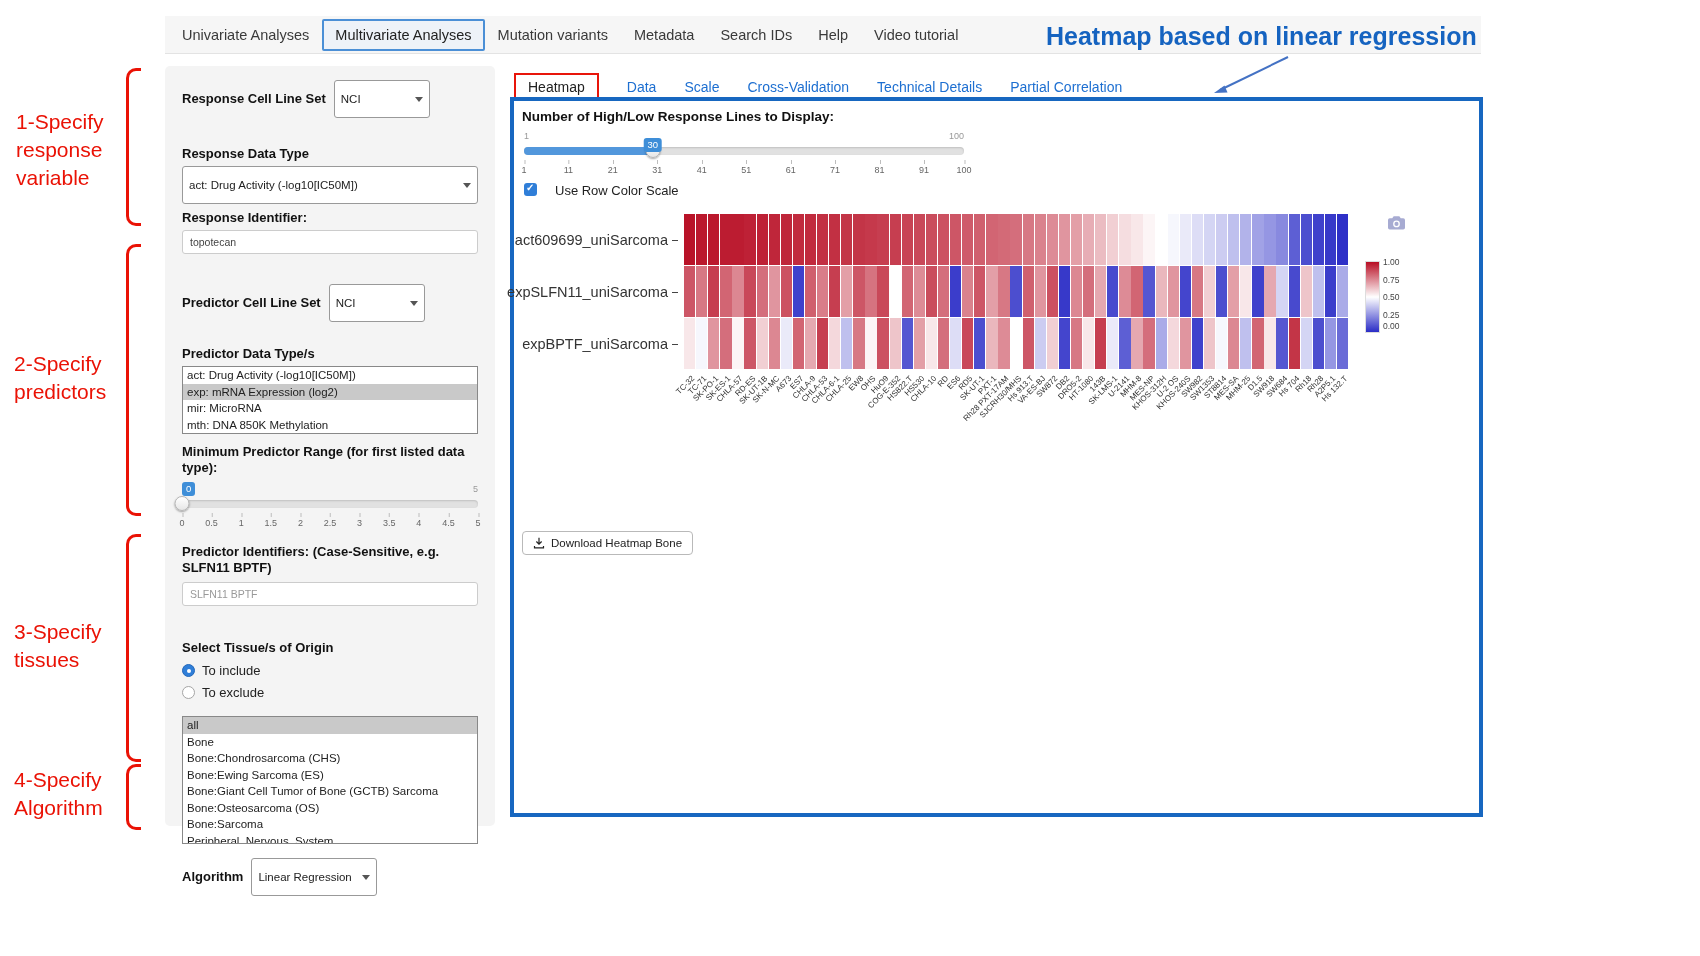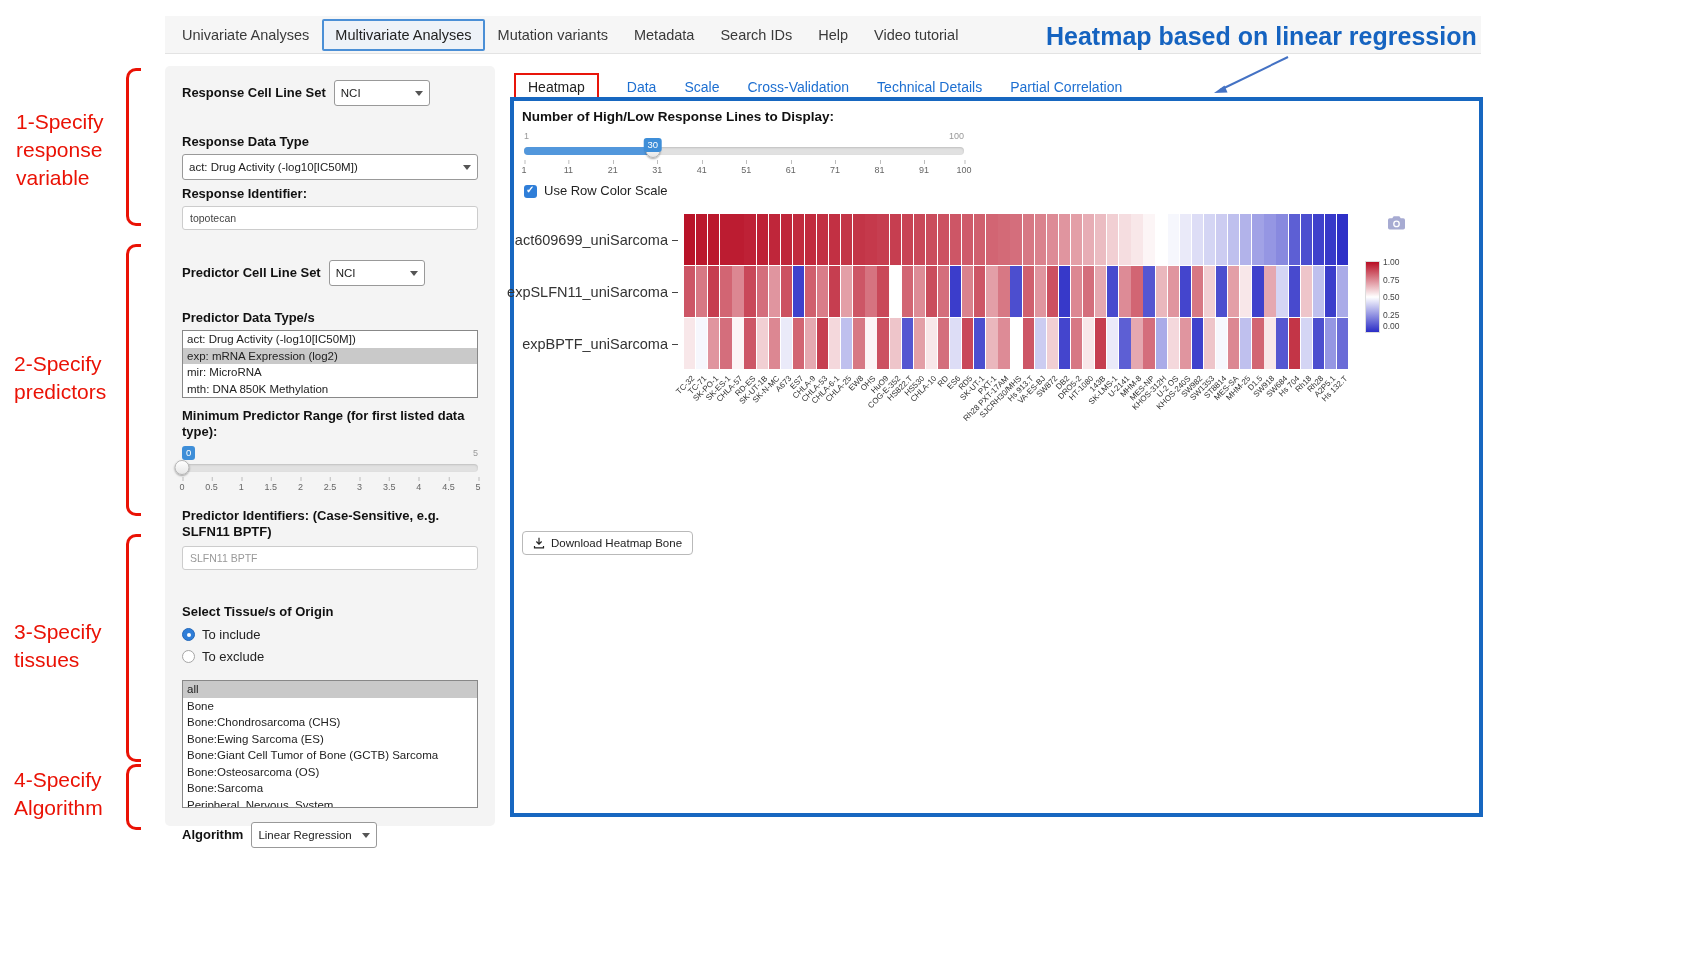--- a/index.html
+++ b/index.html
@@ -29,21 +29,21 @@
 
   
   .sidebar{position:absolute;left:165px;top:66px;width:330px;height:760px;background:#f4f4f4;border-radius:5px;
            padding:14px 17px;box-sizing:border-box;}
   .lbl{font-size:13px;font-weight:bold;color:#111;line-height:16px;}
   .frow{display:flex;align-items:center;gap:8px;}
   .mt4{margin-top:4px;}.mt6{margin-top:6px;}.mt10{margin-top:10px;}
   .mt12{margin-top:12px;}.mt14{margin-top:14px;}.mt16{margin-top:16px;}.mt22{margin-top:28px;}
   .mt24{margin-top:24px;}.mt30{margin-top:30px;}.mt34{margin-top:34px;}
   .fselect{display:inline-flex;align-items:center;justify-content:space-between;background:#fff;
-           border:1px solid #999;border-radius:3px;height:26px;padding:0 6px;font-size:11.5px;
+           border:1px solid #999;border-radius:3px;height:38px;padding:0 6px;font-size:11.5px;
            box-sizing:border-box;cursor:pointer;gap:6px;}
   .w96{width:96px;}.w120{width:126px;}
   .fselect.full{width:100%;}
   .fsv{white-space:nowrap;overflow:hidden;}
   .car{width:0;height:0;border-left:4px solid transparent;border-right:4px solid transparent;
        border-top:5px solid #555;flex:0 0 auto;}
   .tinput{background:#fff;border:1px solid #ccc;border-radius:3px;height:24px;font-size:10.5px;color:#444;
           padding:0 7px;display:flex;align-items:center;box-sizing:border-box;}
   .tinput.gray{color:#999;}
   .listbox{background:#fff;border:1px solid #888;overflow:hidden;box-sizing:border-box;}
@@ -78,21 +78,21 @@
   .tick::before{content:'';position:absolute;left:50%;top:-5px;width:1px;height:4px;background:#bdbdbd;}
 
   
   .main-tabs{position:absolute;left:514px;top:74px;display:flex;align-items:center;gap:28px;height:26px;}
   .mtab{font-size:14px;color:#1d6fd1;cursor:pointer;white-space:nowrap;}
   .mtab.active{color:#222;border:2.5px solid #e8150a;padding:4px 12px;background:#fff;}
   .panel{position:absolute;left:510px;top:97px;width:965px;height:712px;border:4px solid #1767c0;background:#fff;
          box-sizing:content-box;}
   .hm-slider-label{position:absolute;left:8px;top:8px;font-size:13.5px;font-weight:bold;color:#111;}
   .main-slider{position:absolute;left:10px;top:28px;width:440px;height:42px;}
-  .cbrow{position:absolute;left:10px;top:82px;display:flex;align-items:flex-end;gap:7px;}
+  .cbrow{position:absolute;left:10px;top:82px;display:flex;align-items:flex-start;gap:18px;}
   .cb{width:13px;height:13px;border-radius:3px;background:#2f7ed8;position:relative;flex:0 0 auto;cursor:pointer;}
   .cb.on::after{content:'\2713';position:absolute;left:2px;top:-1px;color:#fff;font-size:10px;font-weight:bold;}
   .cb-lbl{font-size:13px;color:#222;}
 
   
   .hm-wrap{position:absolute;left:170px;top:113px;width:665px;height:156px;background:#fff;}
   .hm-cell{position:absolute;}
   .hm-rowlabels{position:absolute;left:-182px;top:0;width:176px;height:156px;}
   .hm-rowlabel{position:absolute;right:0;width:176px;height:52px;display:flex;align-items:center;
                justify-content:flex-end;gap:4px;font-size:14.5px;color:#333;white-space:nowrap;cursor:pointer;}

